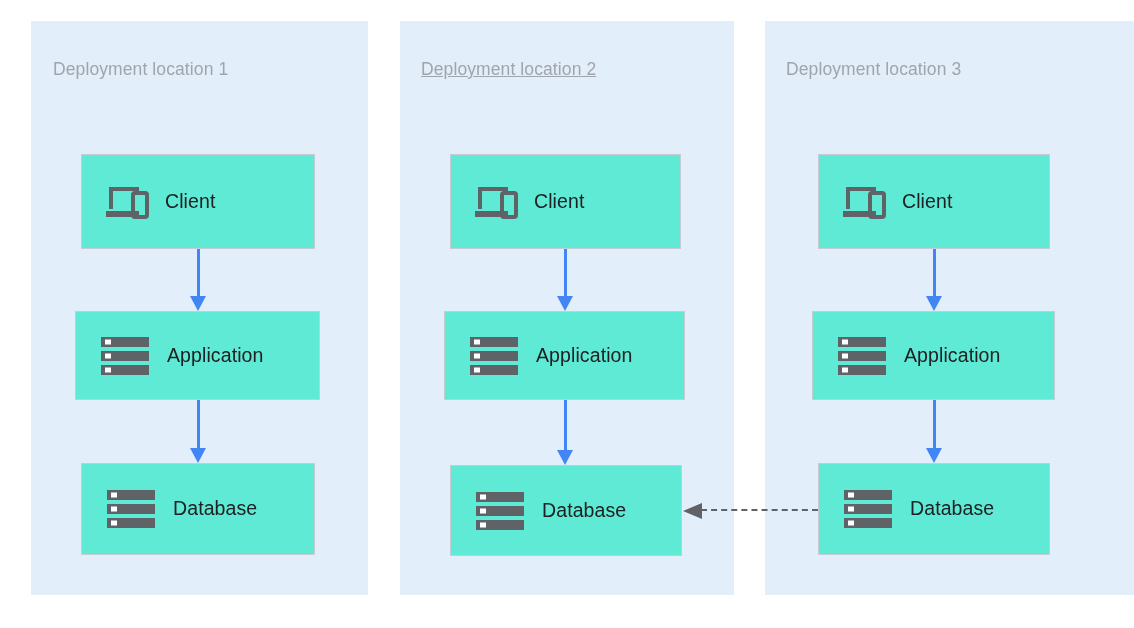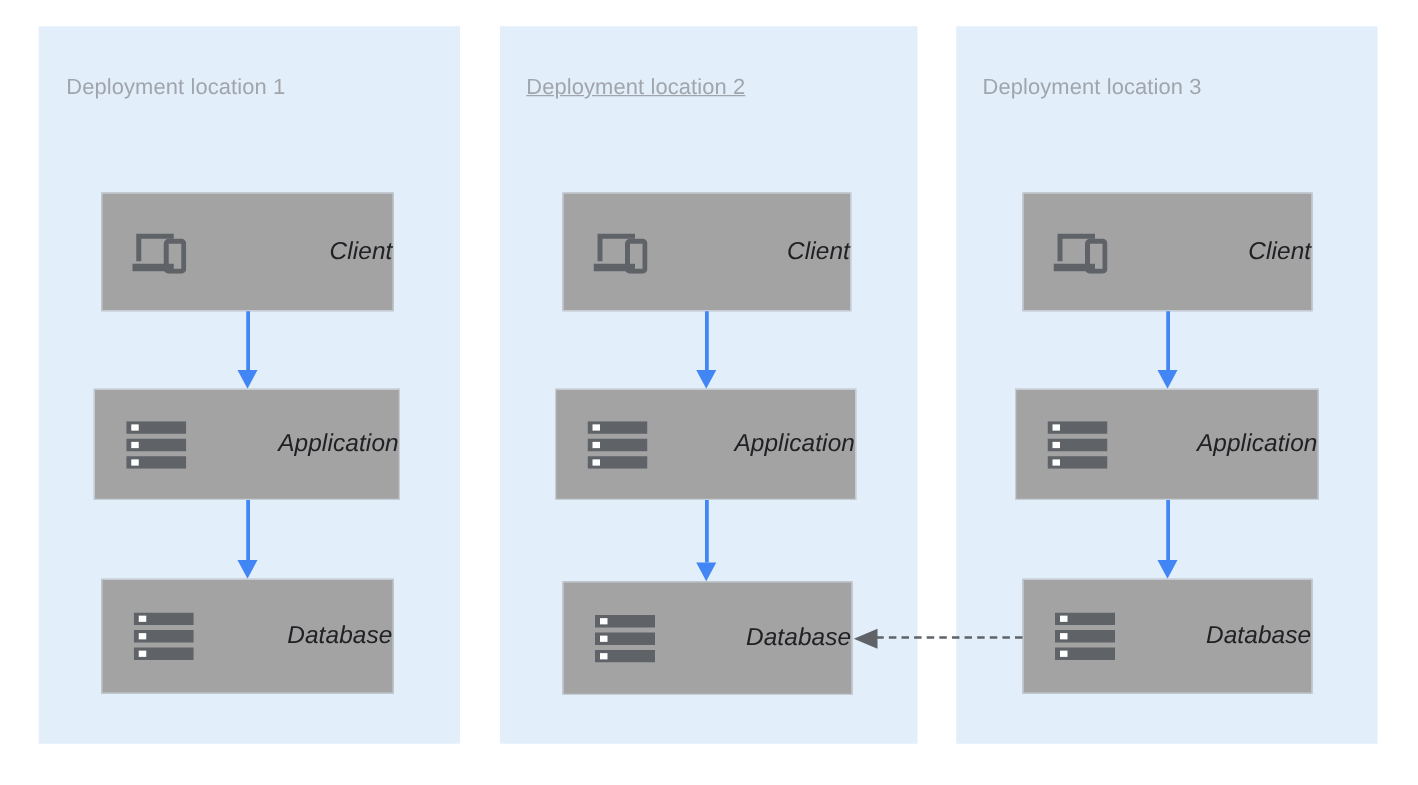--- a/index.html
+++ b/index.html
@@ -22,45 +22,44 @@
 
   
   .zone {
     position: absolute;
     top: 21px;
     height: 574px;
     background: #e3eefb;
   }
   #zone-1 { left: 31px;  width: 337px; }
   #zone-2 { left: 400px; width: 334px; }
-  #zone-3 { left: 765px; width: 337px; }
+  #zone-3 { left: 765px; width: 369px; }
 
   .zone-title {
     position: absolute;
     top: 37px;
     font-size: 17.5px;
     line-height: 22px;
     color: #9fa5ab;
     letter-spacing: 0.1px;
     white-space: nowrap;
   }
   #zone-1 .zone-title { left: 22px; }
   #zone-2 .zone-title { left: 21px; text-decoration: underline; }
   #zone-3 .zone-title { left: 21px; }
 
   
   .node {
     position: absolute;
-    background: #a3a3a3;
+    background: #5eead4;
     border: 1px solid #c5ccd3;
     box-sizing: border-box;
     display: flex;
     align-items: center;
-    justify-content: space-between;
-    font-style: italic;
+    justify-content: flex-start;
   }
   .node-icon {
     flex: 0 0 auto;
     display: flex;
     align-items: center;
     justify-content: center;
   }
   .node-label {
     font-size: 19.5px;
     color: #202124;

